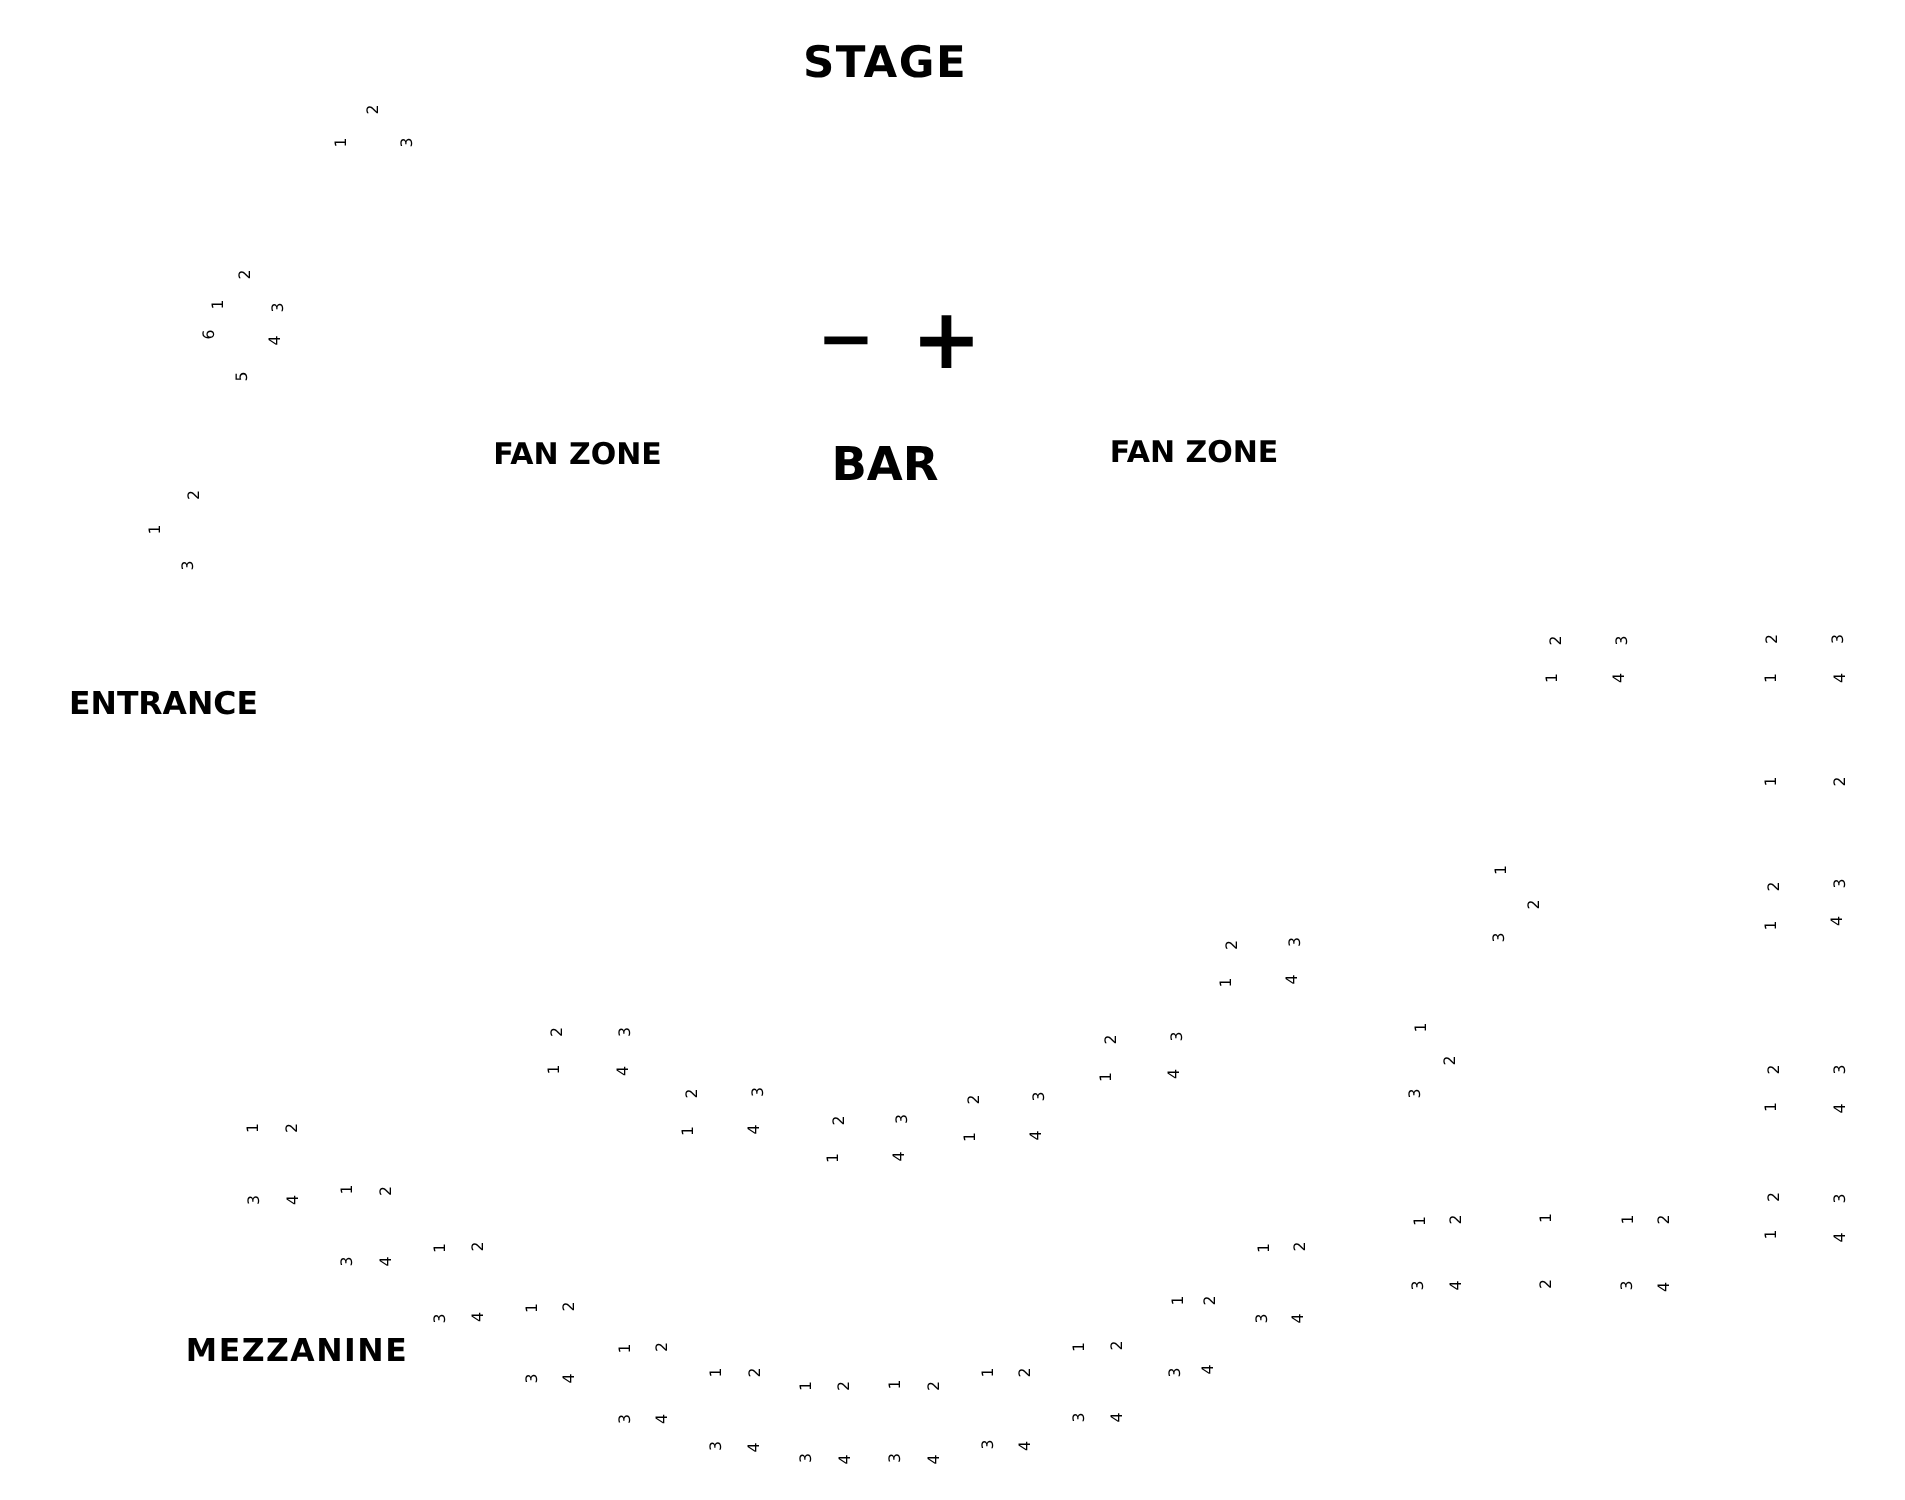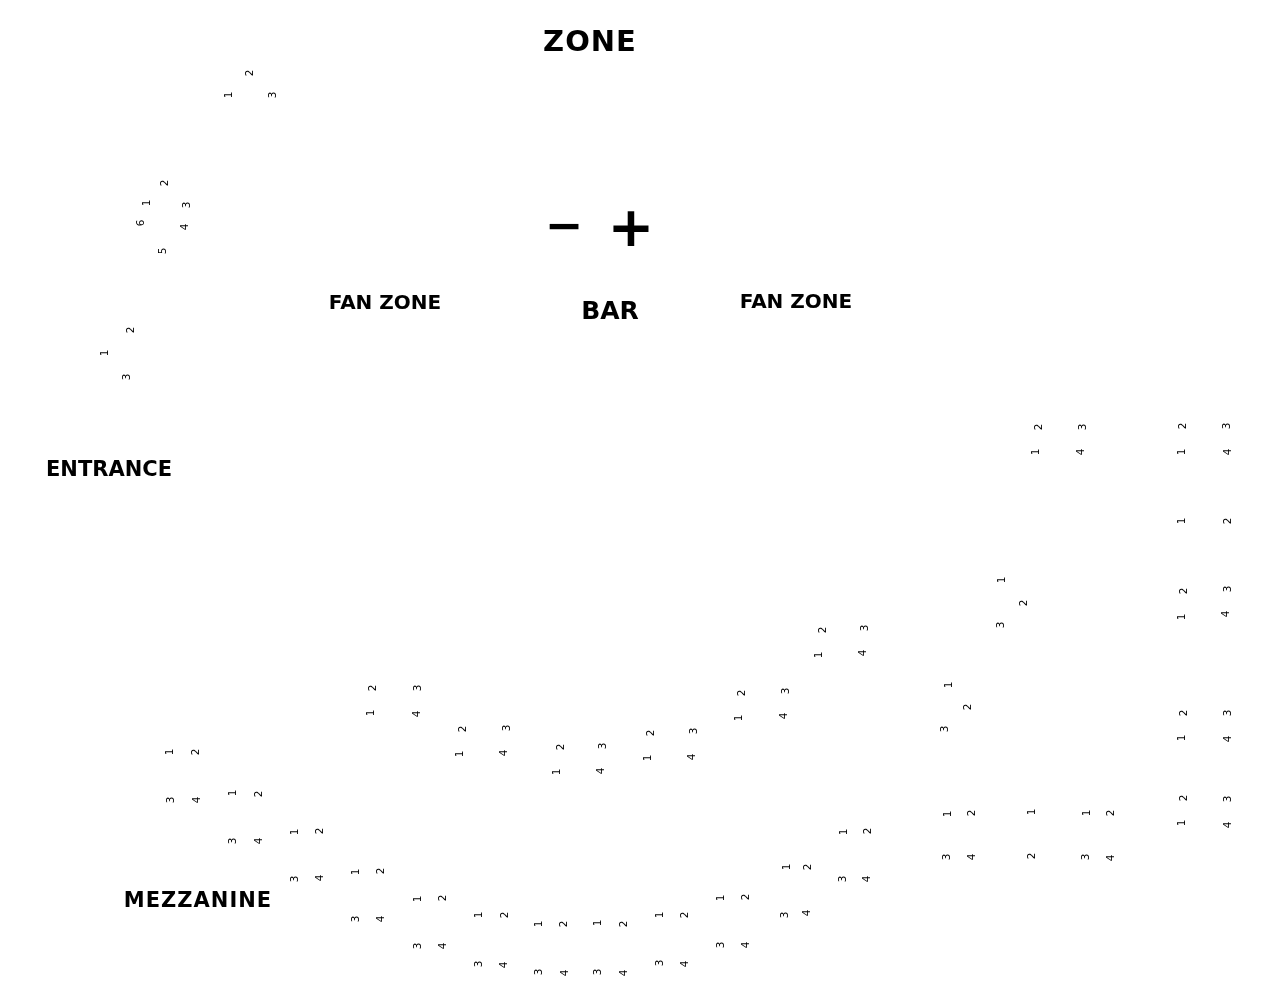--- a/index.html
+++ b/index.html
@@ -15,21 +15,21 @@
     position:absolute;
     transform:translate(-50%,-50%);
     font-weight:bold;
     white-space:nowrap;
     color:#000;
     font-family:"DejaVu Sans", sans-serif;
   }
   #stage-label{left:590px;top:41px;font-size:29px;letter-spacing:1px;}
   #fan-zone-price-label{left:607px;top:198px;font-size:19px;}
   #fan-zone-left-label{left:385px;top:302px;font-size:20px;}
-  #bar-label{left:590px;top:310px;font-size:25px;margin-left:20px;}
+  #bar-label{left:590px;top:310px;font-size:31px;}
   #fan-zone-right-label{left:796px;top:301px;font-size:20px;}
   #entrance-label{left:109px;top:469px;font-size:21px;text-align:center;}
   #mezzanine-label{left:198px;top:900px;font-size:21px;letter-spacing:1px;}
 
   .zoom-btn{
     position:absolute;
     transform:translate(-50%,-50%);
     background:none;border:none;padding:0;margin:0;
     color:#000;font-weight:bold;line-height:1;
     font-family:"DejaVu Sans", sans-serif;
@@ -46,21 +46,21 @@
     color:#000;
     cursor:pointer;
     line-height:1;
   }
 </style>
 </head>
 <body>
 
 <div id="venue">
 
-  <span class="lbl" id="stage-label">ZONE</span>
+  <span class="lbl" id="stage-label">STAGE</span>
 
 
   <button class="zoom-btn" id="zoom-out-button">−</button>
 
   <button class="zoom-btn" id="zoom-in-button">+</button>
 
   <span class="lbl" id="fan-zone-left-label">FAN ZONE</span>
 
   <span class="lbl" id="bar-label">BAR</span>
 

